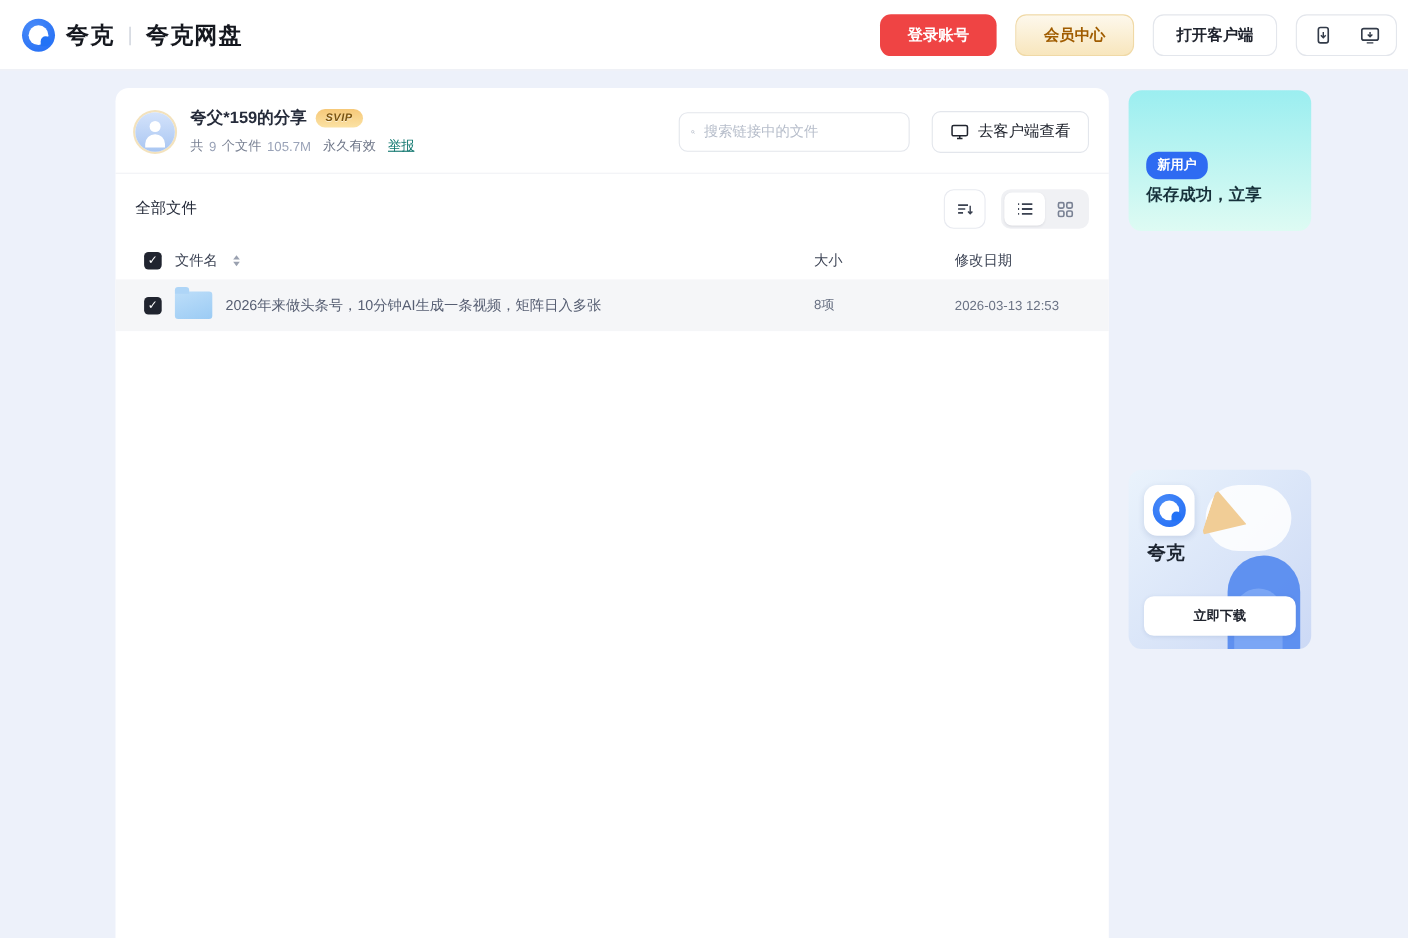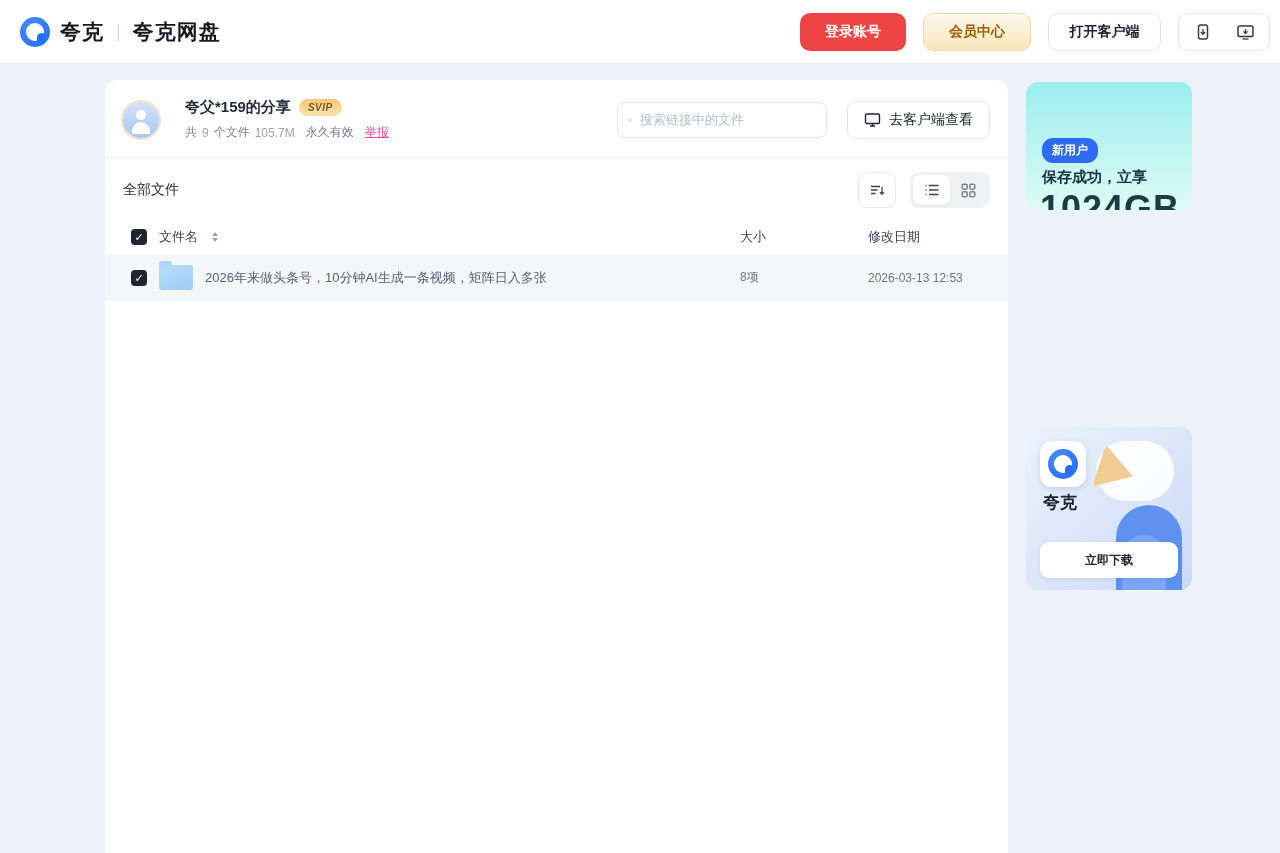--- a/index.html
+++ b/index.html
@@ -40,38 +40,38 @@
   .icon-group svg { display:block; }
   
   .panel {
     position:absolute; left:105px; top:80px; width:903px; bottom:0;
     background:#ffffff; border-radius:12px 12px 0 0;
   }
   .share-header {
     display:flex; align-items:center; justify-content:space-between;
     padding:18px 18px 16px 18px; border-bottom:1px solid #f0f2f6;
   }
-  .share-left { display:flex; align-items:center; gap:26px; }
+  .share-left { display:flex; align-items:center; gap:14px; }
   .avatar { position:relative; width:36px; height:36px; border-radius:50%;
     background:linear-gradient(180deg,#d4e3fb,#a9c6f2);
     box-shadow:0 0 0 2px #f3e2bd; overflow:hidden; }
   .avatar .head { position:absolute; left:13px; top:8px; width:10px; height:10px;
     background:#fff; border-radius:50%; }
   .avatar .torso { position:absolute; left:9px; top:20px; width:18px; height:12px;
     background:#fff; border-radius:9px 9px 0 0; }
   .share-title-row { display:flex; align-items:center; gap:8px; }
   .share-title { font-size:15px; font-weight:bold; color:#252b3a; }
   .svip-badge { font-size:10px; font-weight:bold; font-style:italic;
     color:#7a5410; background:linear-gradient(180deg,#f6c878,#fbe2a4);
     border-radius:9px; padding:3px 9px; letter-spacing:0.5px;
     text-shadow:0 1px 0 rgba(255,255,255,.6); }
   .share-meta { margin-top:7px; font-size:12px; color:#7a8294; display:flex; gap:5px; align-items:center; }
   .share-meta .light { color:#9aa3b8; }
   .share-meta .validity { margin-left:6px; color:#6e7688; }
-  .report-link { margin-left:6px; color:#ec4899; text-decoration:underline; cursor:pointer; }
+  .report-link { margin-left:6px; color:#0f766e; text-decoration:underline; cursor:pointer; }
   .share-right { display:flex; align-items:center; gap:20px; }
   .search-box { width:210px; height:36px; border:1px solid #e3e6ec; border-radius:8px;
     display:flex; align-items:center; padding:0 10px; gap:8px; background:#fff; }
   .search-box input { border:none; outline:none; flex:1; font-size:13px; font-family:inherit; color:#333; }
   .search-box input::placeholder { color:#b6bdca; }
   .btn-client-view { height:38px; padding:0 16px; background:#fff; border:1px solid #e3e6ec;
     border-radius:8px; font-size:14px; font-weight:normal; color:#20242e;
     display:flex; align-items:center; gap:8px; cursor:pointer; font-family:inherit; }
   
   .toolbar { display:flex; align-items:center; justify-content:space-between;
@@ -254,21 +254,20 @@
     </div>
     <div class="col-size">8项</div>
     <div class="col-date">2026-03-13 12:53</div>
   </div>
 
 </section>
 
 <div class="ad-top">
   <span class="ad-badge">新用户</span>
   <div class="ad-line1">保存成功，立享</div>
-  <div class="ad-line2">1024GB</div>
 </div>
 
 <div class="ad-bottom">
   <span class="ad-cloud"></span>
   <span class="ad-play"></span>
   <span class="ad-arch1"></span>
   <span class="ad-arch2"></span>
   <div class="ad-app-icon">
     <span class="quark-logo">
         <span class="inner"></span>

